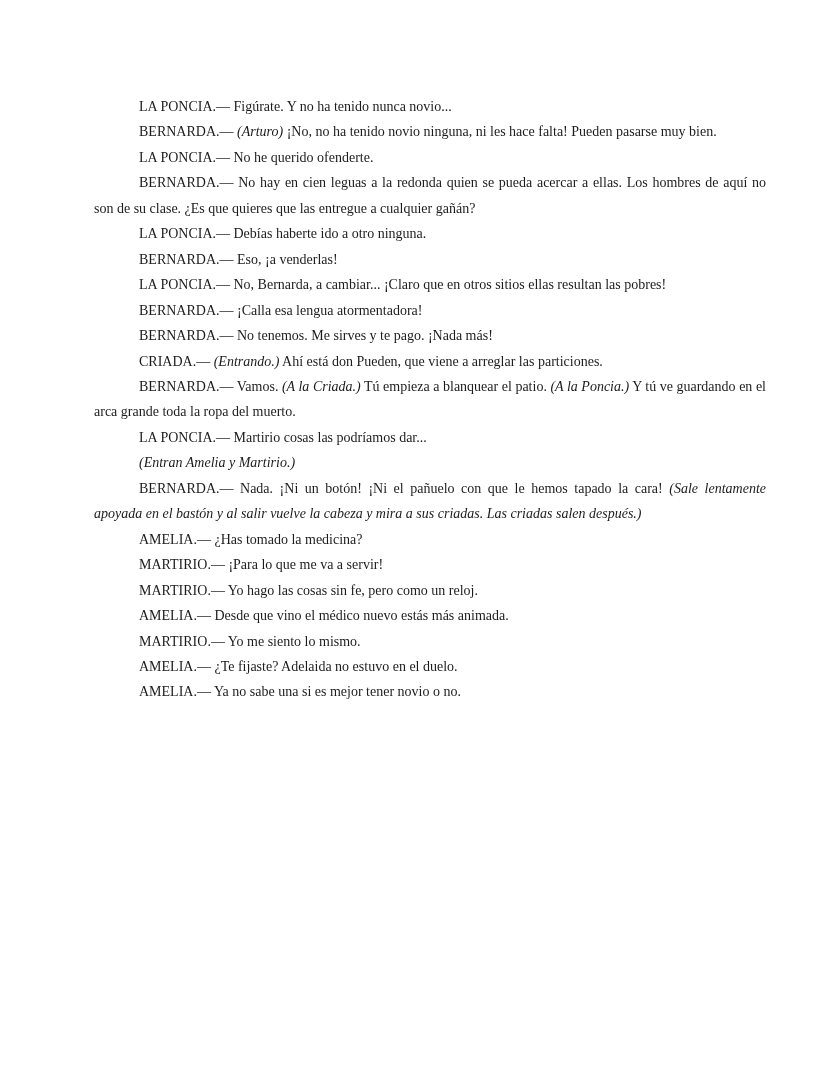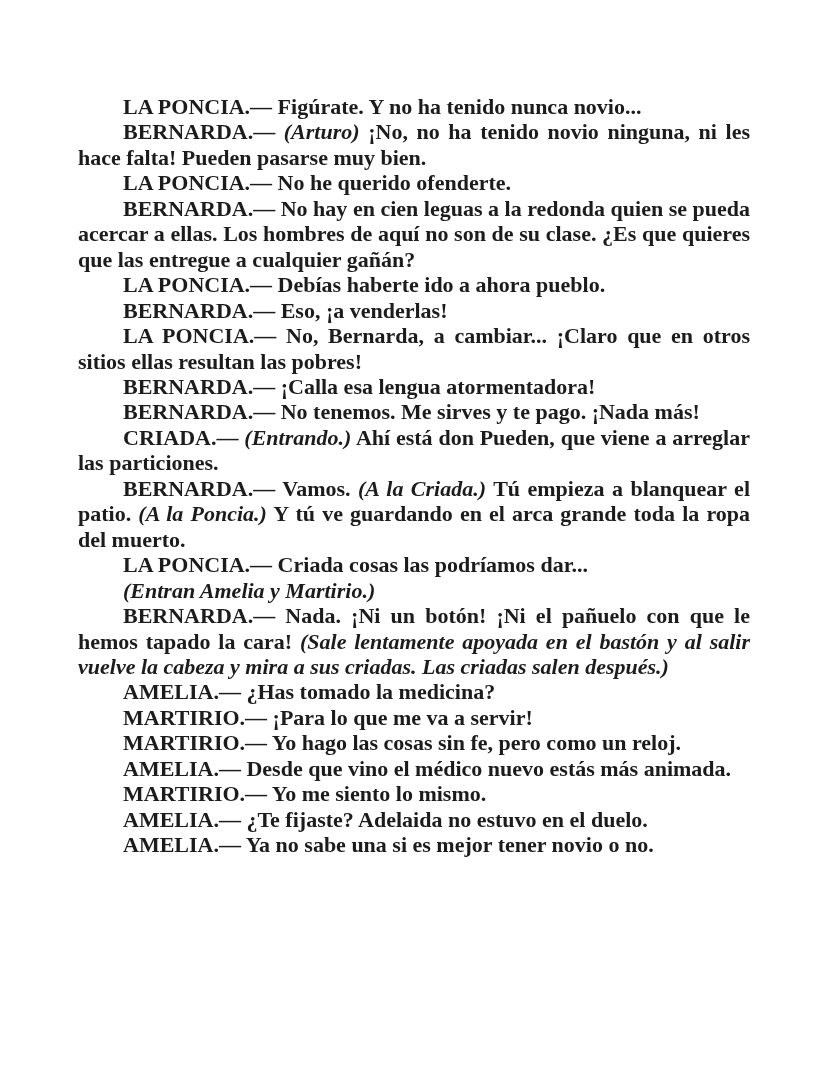--- a/index.html
+++ b/index.html
@@ -9,56 +9,55 @@
   }
   .page {
     position: relative;
     width: 828px;
     height: 1071px;
     background: #ffffff;
     overflow: hidden;
   }
   .text-block {
     position: absolute;
-    left: 78px;
+    left: 94px;
     top: 94px;
     width: 672px;
     font-family: "Liberation Serif", "DejaVu Serif", serif;
-    font-size: 22px;
+    font-size: 14px;
     line-height: 25.45px;
     color: #1c1c1c;
     text-align: justify;
-    font-weight: bold;
   }
   .text-block p.para {
     margin: 0;
     padding: 0;
     text-indent: 45px;
   }
   .text-block .it {
     font-style: italic;
   }
 </style>
 </head>
 <body>
 
 <div class="page">
   <div class="text-block" style="color: rgb(28, 28, 28);">
       <p class="para"><span>LA PONCIA.— Figúrate. Y no ha tenido nunca novio...</span></p>
       <p class="para"><span>BERNARDA.— </span><span class="it">(Arturo)</span><span> ¡No, no ha tenido novio ninguna, ni les hace falta! Pueden pasarse muy bien.</span></p>
       <p class="para"><span>LA PONCIA.— No he querido ofenderte.</span></p>
       <p class="para"><span>BERNARDA.— No hay en cien leguas a la redonda quien se pueda acercar a ellas. Los hombres de aquí no son de su clase. ¿Es que quieres que las entregue a cualquier gañán?</span></p>
-      <p class="para"><span>LA PONCIA.— Debías haberte ido a ahora pueblo.</span></p>
+      <p class="para"><span>LA PONCIA.— Debías haberte ido a otro ninguna.</span></p>
       <p class="para"><span>BERNARDA.— Eso, ¡a venderlas!</span></p>
       <p class="para"><span>LA PONCIA.— No, Bernarda, a cambiar... ¡Claro que en otros sitios ellas resultan las pobres!</span></p>
       <p class="para"><span>BERNARDA.— ¡Calla esa lengua atormentadora!</span></p>
       <p class="para"><span>BERNARDA.— No tenemos. Me sirves y te pago. ¡Nada más!</span></p>
       <p class="para"><span>CRIADA.— </span><span class="it">(Entrando.)</span><span> Ahí está don Pueden, que viene a arreglar las particiones.</span></p>
       <p class="para"><span>BERNARDA.— Vamos. </span><span class="it">(A la Criada.)</span><span> Tú empieza a blanquear el patio. </span><span class="it">(A la Poncia.)</span><span> Y tú ve guardando en el arca grande toda la ropa del muerto.</span></p>
-      <p class="para"><span>LA PONCIA.— Criada cosas las podríamos dar...</span></p>
+      <p class="para"><span>LA PONCIA.— Martirio cosas las podríamos dar...</span></p>
       <p class="para"><span class="it">(Entran Amelia y Martirio.)</span></p>
       <p class="para"><span>BERNARDA.— Nada. ¡Ni un botón! ¡Ni el pañuelo con que le hemos tapado la cara! </span><span class="it">(Sale lentamente apoyada en el bastón y al salir vuelve la cabeza y mira a sus criadas. Las criadas salen después.)</span></p>
       <p class="para"><span>AMELIA.— ¿Has tomado la medicina?</span></p>
       <p class="para"><span>MARTIRIO.— ¡Para lo que me va a servir!</span></p>
       <p class="para"><span>MARTIRIO.— Yo hago las cosas sin fe, pero como un reloj.</span></p>
       <p class="para"><span>AMELIA.— Desde que vino el médico nuevo estás más animada.</span></p>
       <p class="para"><span>MARTIRIO.— Yo me siento lo mismo.</span></p>
       <p class="para"><span>AMELIA.— ¿Te fijaste? Adelaida no estuvo en el duelo.</span></p>
       <p class="para"><span>AMELIA.— Ya no sabe una si es mejor tener novio o no.</span></p>
     </div>

